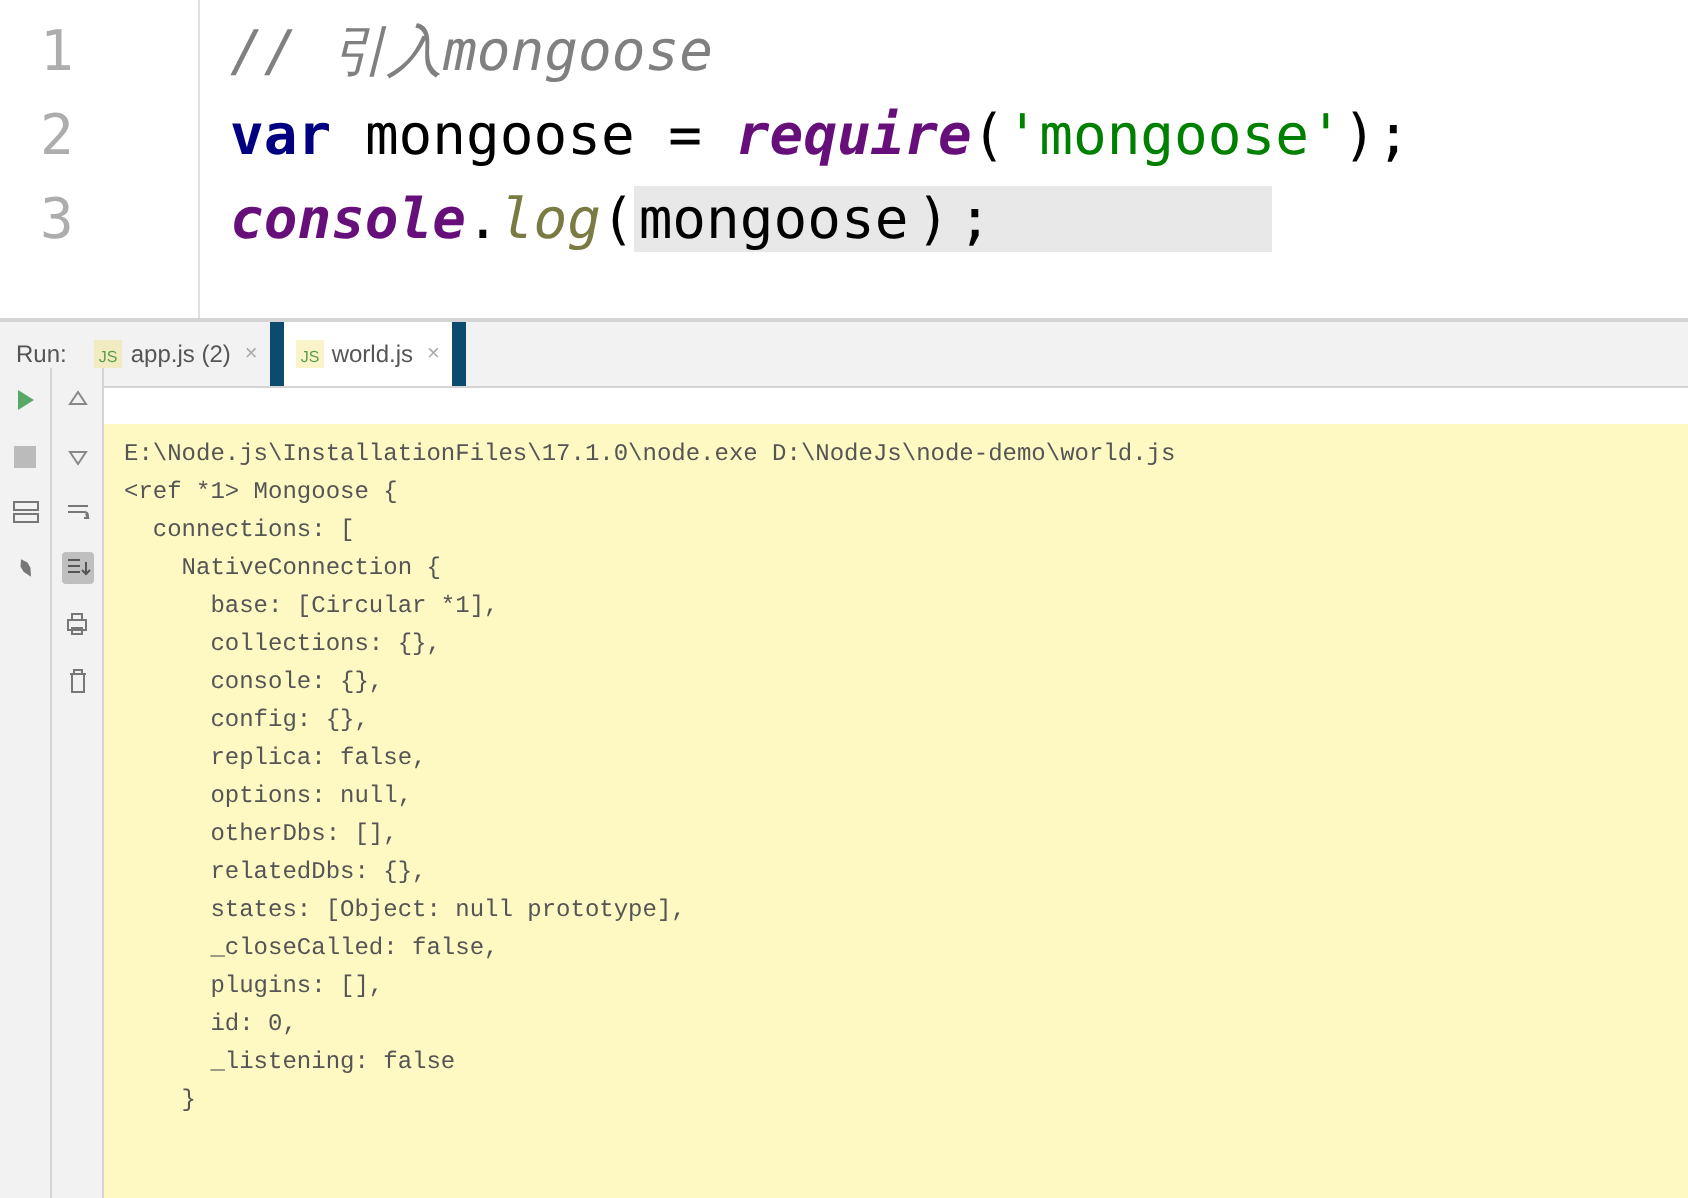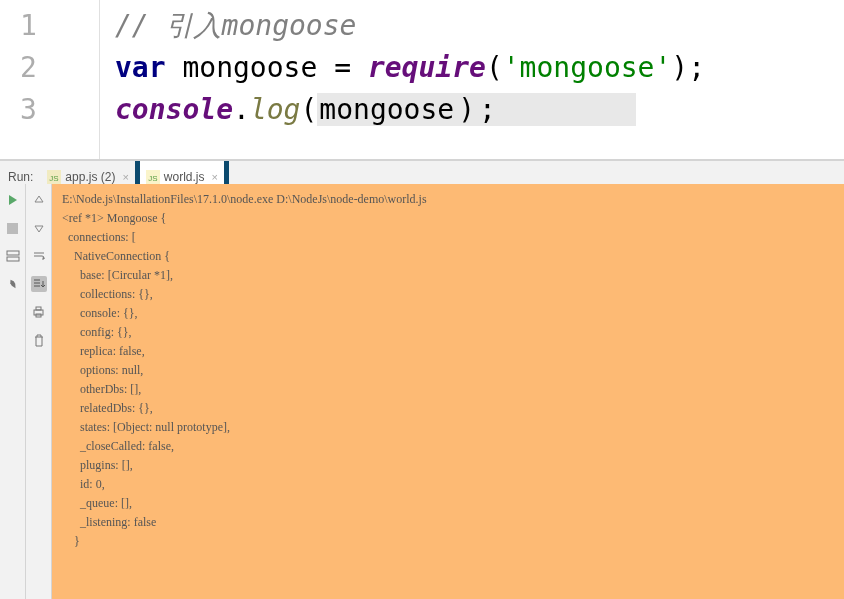--- a/index.html
+++ b/index.html
@@ -13,33 +13,33 @@
     .comment { color: #808080; font-style: italic; }
     .keyword { color: #000080; font-weight: bold; }
     .identifier { color: #660e7a; font-style: italic; font-weight: bold; }
     .func-call { color: #7a7a43; font-style: italic; }
     .string { color: #008000; font-family: Consolas, monospace; }
     .punct { color: #000; }
     .error-underline { border-bottom: 2px wavy #c0c0c0; }
     .gray-bg { background: #e8e8e8; padding: 0 2px; }
     .run-header { position: absolute; top: 160px; left: 0; right: 0; height: 34px; border-top: 1px solid #d4d4d4; border-bottom: 1px solid #d4d4d4; background: #f2f2f2; display: flex; align-items: center; font-size: 12px; }
     .run-label { padding: 0 8px; color: #555; }
-    .tab { display: flex; align-items: center; padding: 0 6px; height: 100%; border-right: 5px solid #0c4a6e; gap: 4px; }
+    .tab { display: flex; align-items: center; padding: 0 6px; height: 100%; border-right: 7px solid #0c4a6e; gap: 4px; }
     .tab.active { background: #fff; }
     .tab .js-icon { width: 14px; height: 14px; display: inline-flex; align-items: center; justify-content: center; }
     .tab-name { color: #555; font-size: 12px; }
     .tab-close { color: #aaa; font-size: 11px; padding-left: 3px; cursor: pointer; }
     
     .output-wrapper { display: flex; position: absolute; top: 184px; left: 0; right: 0; bottom: 0; }
     .tool-col { width: 26px; background: #f2f2f2; border-right: 1px solid #d4d4d4; display: flex; flex-direction: column; align-items: center; padding-top: 8px; gap: 12px; }
     .tool-col + .tool-col { border-left: none; }
     .tool-icon { width: 16px; height: 16px; display: flex; align-items: center; justify-content: center; color: #666; cursor: pointer; }
     .tool-icon.highlighted { background: #bfbfbf; border-radius: 2px; padding: 1px; }
     
-    .console-output { flex: 1; background: #fdba74; padding: 6px 10px; font-family: Liberation Serif, serif; font-size: 12px; color: #555; line-height: 19px; overflow: auto; }
+    .console-output { flex: 1; background: #fef9c3; padding: 6px 10px; font-family: Liberation Mono, monospace; font-size: 12px; color: #555; line-height: 19px; overflow: auto; margin-top: 28px; }
     .console-line { white-space: pre; }
     .path { color: #555; }
   </style>
 </head>
 <body>
 
 <div class="editor-area">
   <div class="gutter">
     <div class="line-number">1</div>
     <div class="line-number">2</div>
@@ -144,17 +144,16 @@
     <div class="console-line">      console: {},</div>
     <div class="console-line">      config: {},</div>
     <div class="console-line">      replica: false,</div>
     <div class="console-line">      options: null,</div>
     <div class="console-line">      otherDbs: [],</div>
     <div class="console-line">      relatedDbs: {},</div>
     <div class="console-line">      states: [Object: null prototype],</div>
     <div class="console-line">      _closeCalled: false,</div>
     <div class="console-line">      plugins: [],</div>
     <div class="console-line">      id: 0,</div>
-    <div class="console-line">      _queue: [],</div>
     <div class="console-line">      _listening: false</div>
     <div class="console-line">    }</div>
   </div>
 </div>
 
 </body></html>

